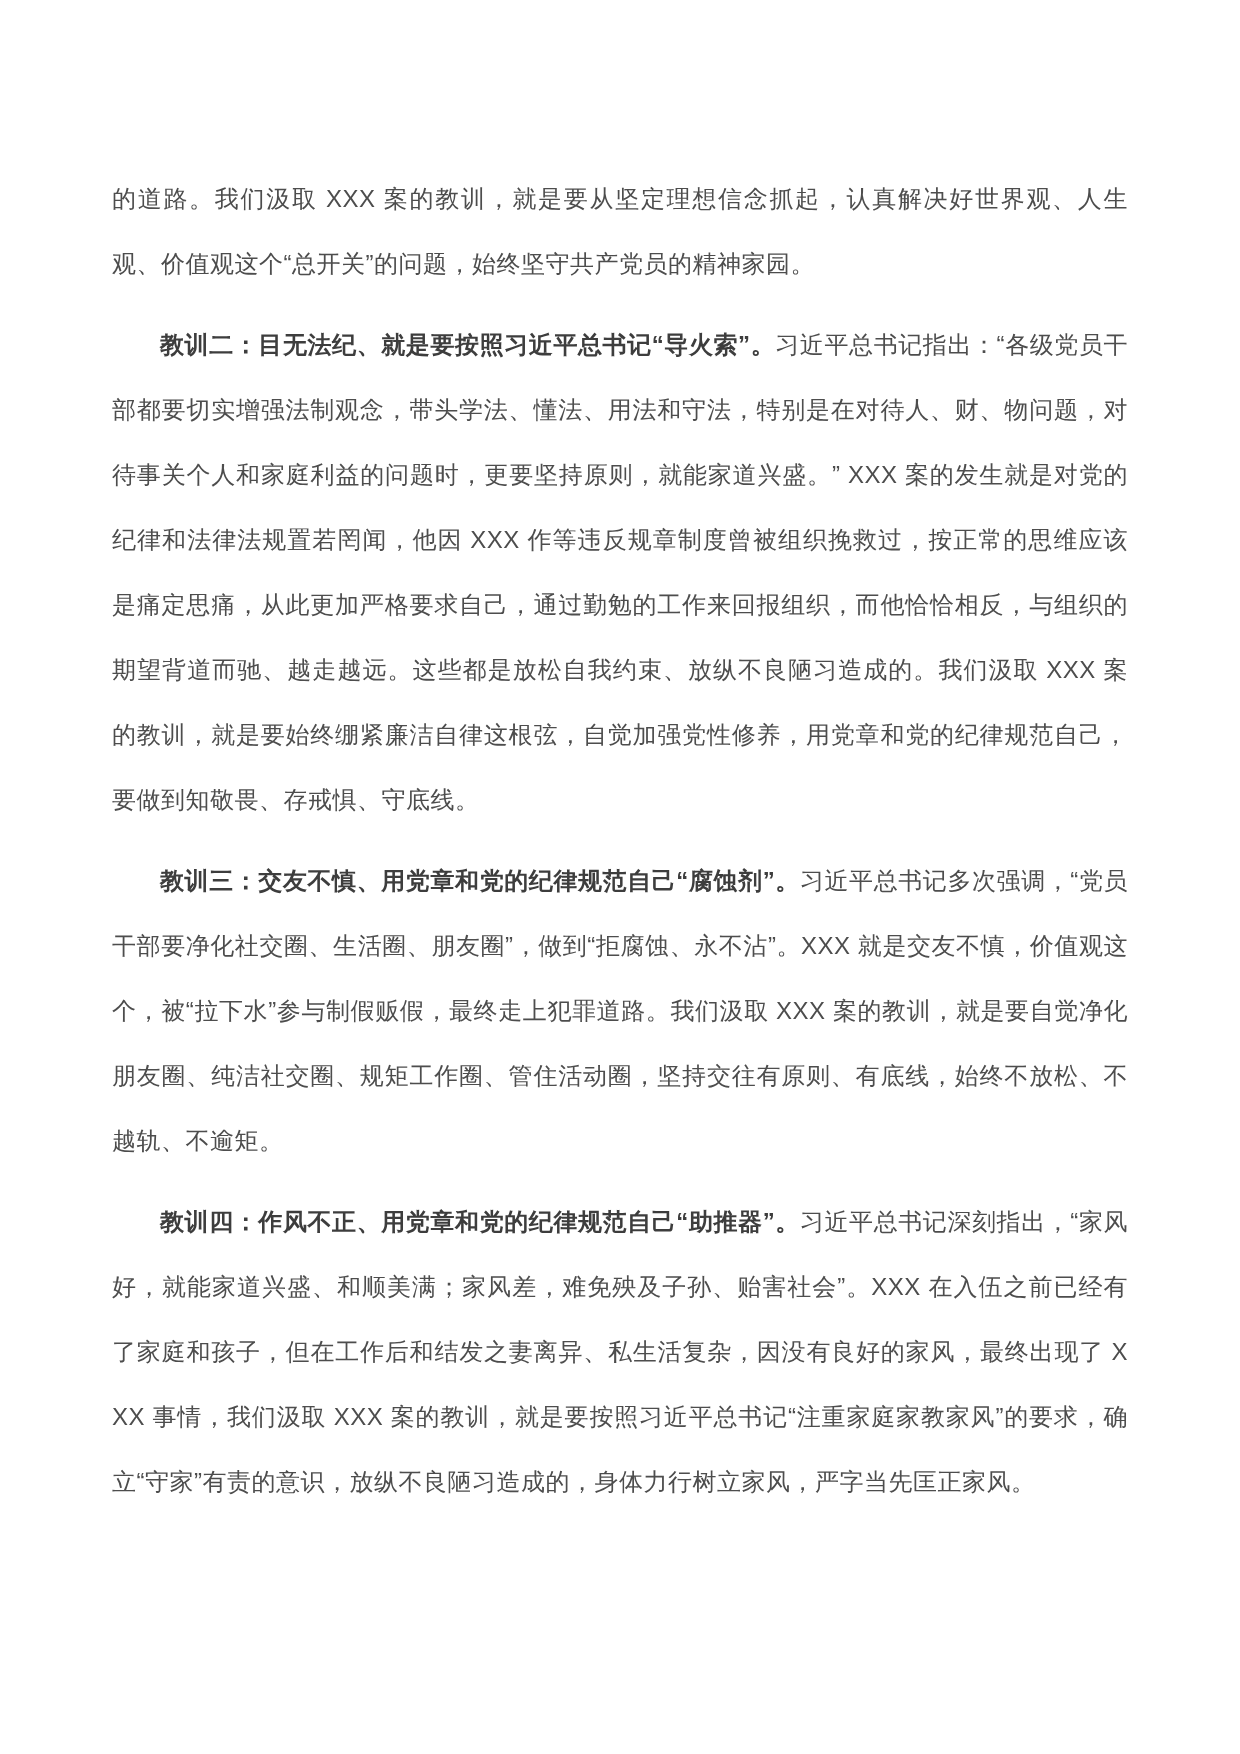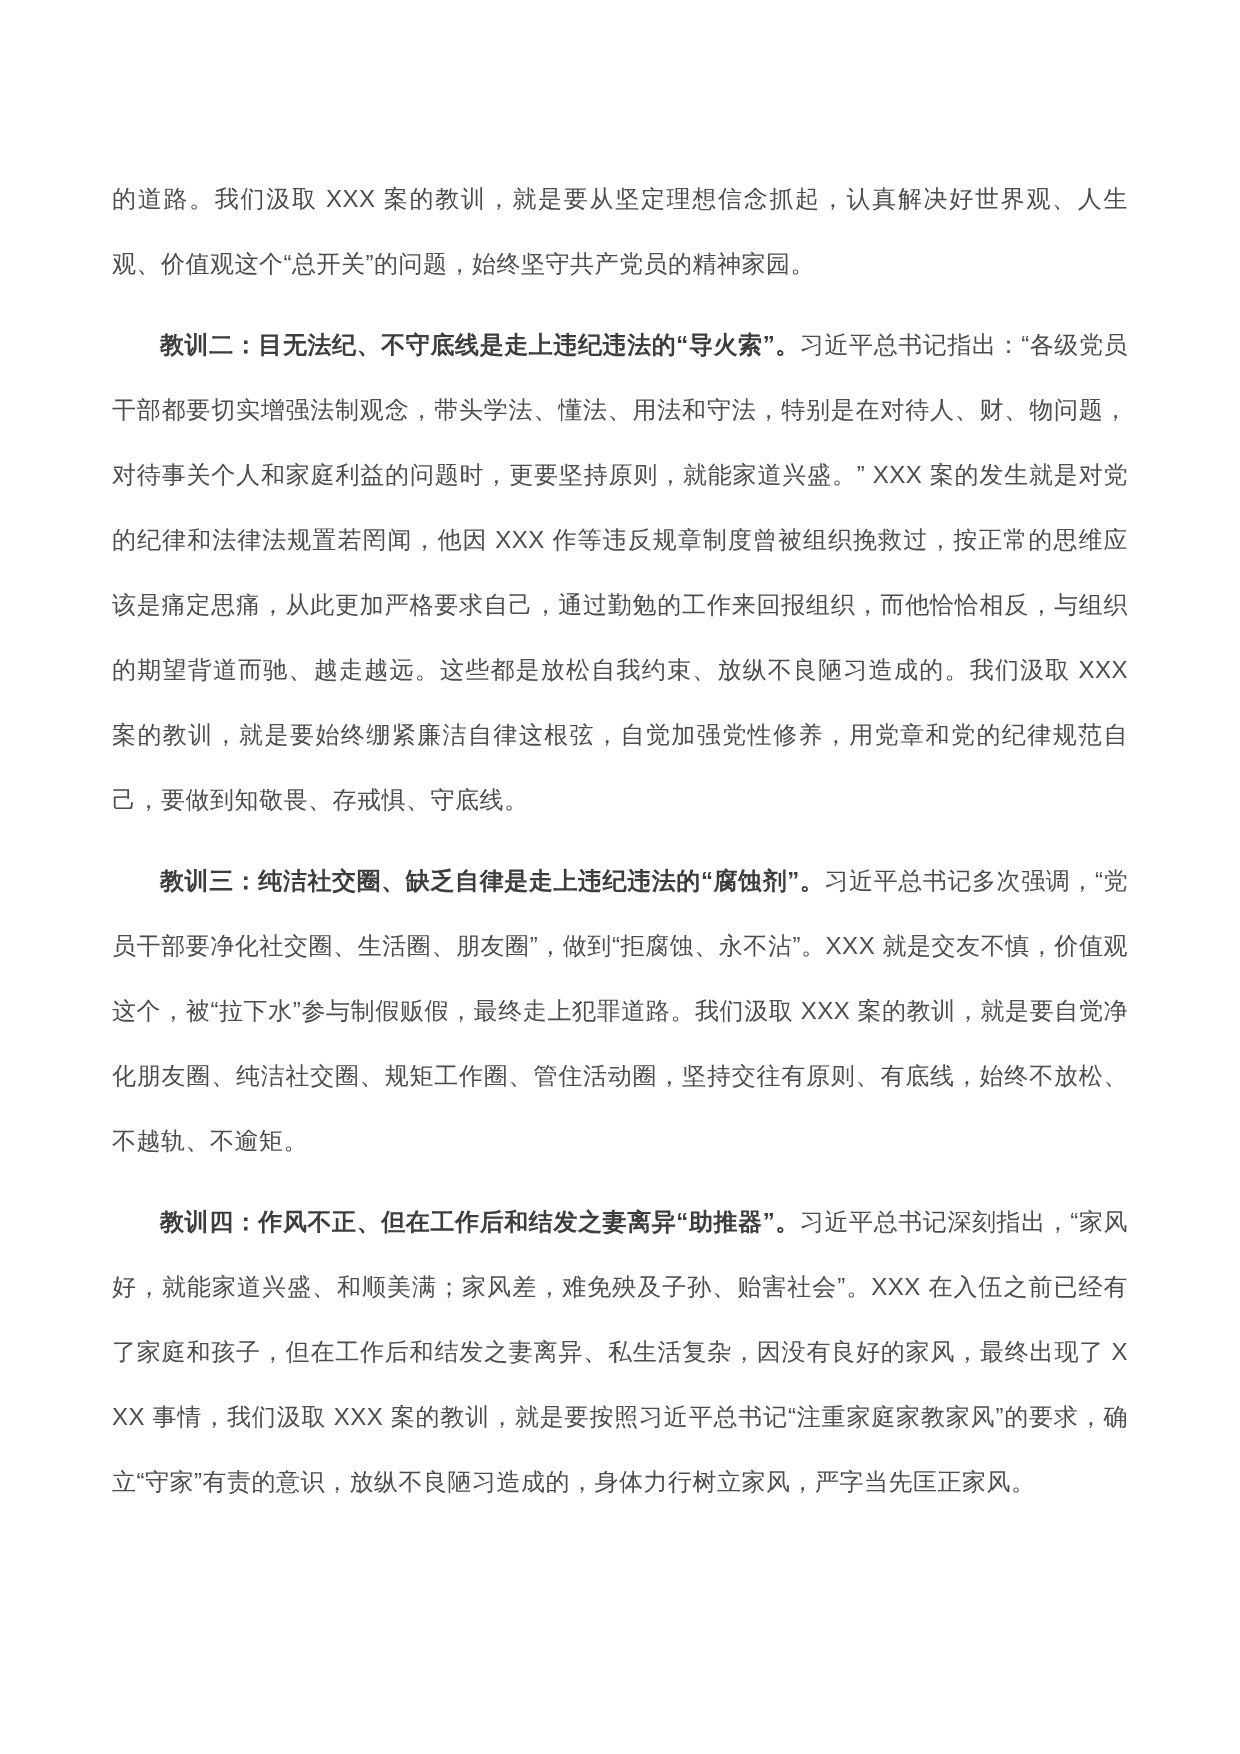--- a/index.html
+++ b/index.html
@@ -38,19 +38,19 @@
     color: #3d3d3d;
   }
 </style>
 </head>
 <body>
 
 <div class="page">
 
   <p class="para"><span>的道路。我们汲取 XXX 案的教训，就是要从坚定理想信念抓起，认真解决好世界观、人生观、价值观这个“总开关”的问题，始终坚守共产党员的精神家园。</span></p>
 
-  <p class="para indent"><strong class="lead">教训二：目无法纪、不守底线是走上违纪违法的“导火索”。</strong><span>习近平总书记指出：“各级党员干部都要切实增强法制观念，带头学法、懂法、用法和守法，特别是在对待人、财、物问题，对待事关个人和家庭利益的问题时，更要坚持原则，就能家道兴盛。” XXX 案的发生就是对党的纪律和法律法规置若罔闻，他因 XXX 作等违反规章制度曾被组织挽救过，按正常的思维应该是痛定思痛，从此更加严格要求自己，通过勤勉的工作来回报组织，而他恰恰相反，与组织的期望背道而驰、越走越远。这些都是放松自我约束、放纵不良陋习造成的。我们汲取 XXX 案的教训，就是要始终绷紧廉洁自律这根弦，自觉加强党性修养，用党章和党的纪律规范自己，要做到知敬畏、存戒惧、守底线。</span></p>
+  <p class="para indent"><strong class="lead">教训二：目无法纪、就是要按照习近平总书记“导火索”。</strong><span>习近平总书记指出：“各级党员干部都要切实增强法制观念，带头学法、懂法、用法和守法，特别是在对待人、财、物问题，对待事关个人和家庭利益的问题时，更要坚持原则，就能家道兴盛。” XXX 案的发生就是对党的纪律和法律法规置若罔闻，他因 XXX 作等违反规章制度曾被组织挽救过，按正常的思维应该是痛定思痛，从此更加严格要求自己，通过勤勉的工作来回报组织，而他恰恰相反，与组织的期望背道而驰、越走越远。这些都是放松自我约束、放纵不良陋习造成的。我们汲取 XXX 案的教训，就是要始终绷紧廉洁自律这根弦，自觉加强党性修养，用党章和党的纪律规范自己，要做到知敬畏、存戒惧、守底线。</span></p>
 
-  <p class="para indent"><strong class="lead">教训三：纯洁社交圈、缺乏自律是走上违纪违法的“腐蚀剂”。</strong><span>习近平总书记多次强调，“党员干部要净化社交圈、生活圈、朋友圈”，做到“拒腐蚀、永不沾”。XXX 就是交友不慎，价值观这个，被“拉下水”参与制假贩假，最终走上犯罪道路。我们汲取 XXX 案的教训，就是要自觉净化朋友圈、纯洁社交圈、规矩工作圈、管住活动圈，坚持交往有原则、有底线，始终不放松、不越轨、不逾矩。</span></p>
+  <p class="para indent"><strong class="lead">教训三：交友不慎、用党章和党的纪律规范自己“腐蚀剂”。</strong><span>习近平总书记多次强调，“党员干部要净化社交圈、生活圈、朋友圈”，做到“拒腐蚀、永不沾”。XXX 就是交友不慎，价值观这个，被“拉下水”参与制假贩假，最终走上犯罪道路。我们汲取 XXX 案的教训，就是要自觉净化朋友圈、纯洁社交圈、规矩工作圈、管住活动圈，坚持交往有原则、有底线，始终不放松、不越轨、不逾矩。</span></p>
 
-  <p class="para indent"><strong class="lead">教训四：作风不正、但在工作后和结发之妻离异“助推器”。</strong><span>习近平总书记深刻指出，“家风好，就能家道兴盛、和顺美满；家风差，难免殃及子孙、贻害社会”。XXX 在入伍之前已经有了家庭和孩子，但在工作后和结发之妻离异、私生活复杂，因没有良好的家风，最终出现了 XXX 事情，我们汲取 XXX 案的教训，就是要按照习近平总书记“注重家庭家教家风”的要求，确立“守家”有责的意识，放纵不良陋习造成的，身体力行树立家风，严字当先匡正家风。</span></p>
+  <p class="para indent"><strong class="lead">教训四：作风不正、用党章和党的纪律规范自己“助推器”。</strong><span>习近平总书记深刻指出，“家风好，就能家道兴盛、和顺美满；家风差，难免殃及子孙、贻害社会”。XXX 在入伍之前已经有了家庭和孩子，但在工作后和结发之妻离异、私生活复杂，因没有良好的家风，最终出现了 XXX 事情，我们汲取 XXX 案的教训，就是要按照习近平总书记“注重家庭家教家风”的要求，确立“守家”有责的意识，放纵不良陋习造成的，身体力行树立家风，严字当先匡正家风。</span></p>
 
 </div>
 
 </body></html>

